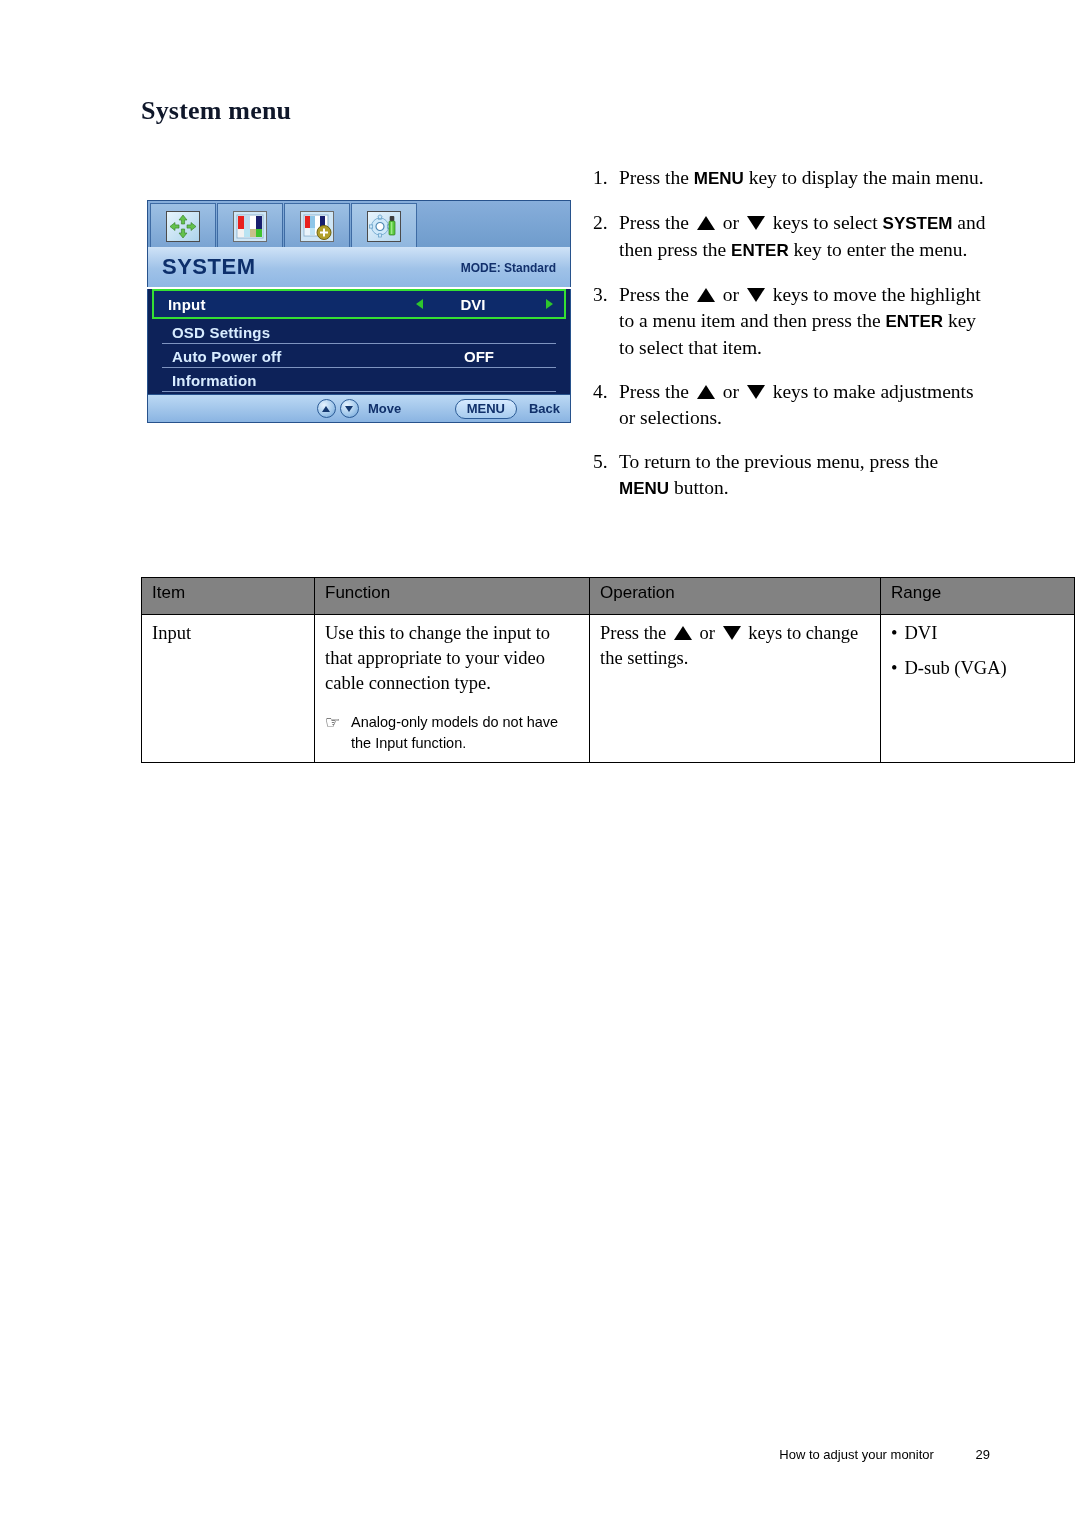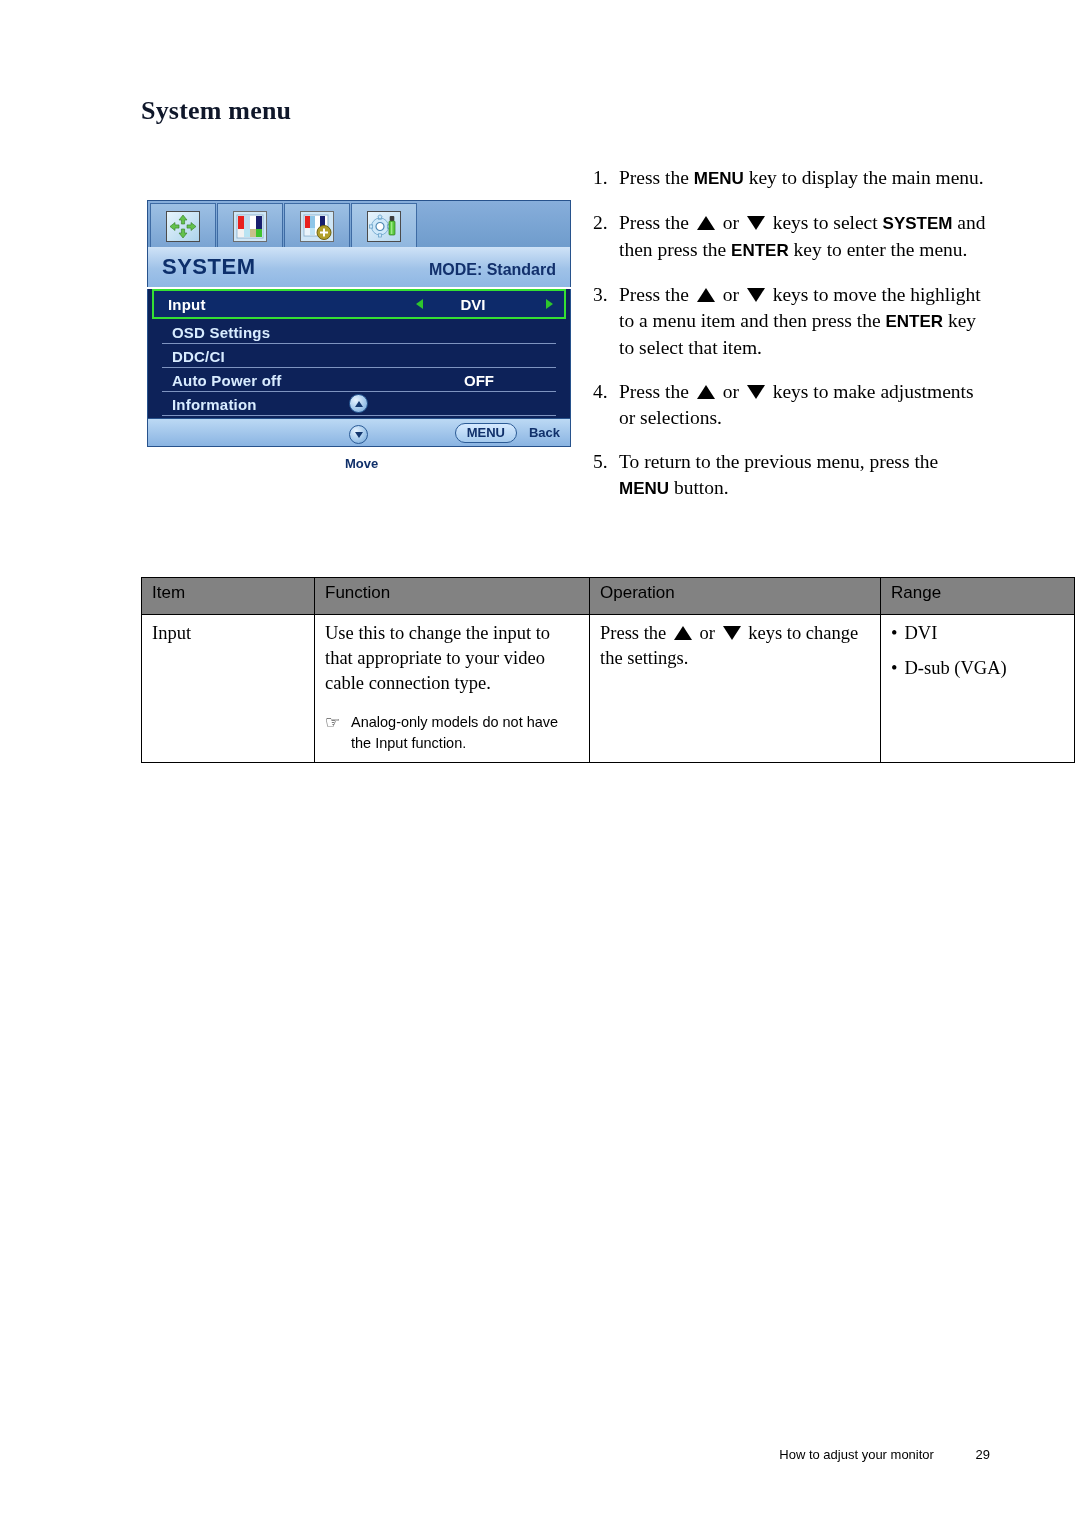--- a/index.html
+++ b/index.html
@@ -87,21 +87,21 @@
     font-family: "Liberation Sans", sans-serif;
     font-weight: bold;
     font-size: 22px;
     color: #0d2f6b;
     margin-left: 14px;
     letter-spacing: 0.5px;
   }
   .osd-mode {
     font-family: "Liberation Sans", sans-serif;
     font-weight: bold;
-    font-size: 16px;
+    font-size: 12px;
     color: #12306c;
     position: absolute;
     right: 14px;
     top: 14px;
   }
 
   
   .osd-body {
     background: #0d2259;
     border-left: 1px solid #27528c;
@@ -173,22 +173,21 @@
     border-top: 1px solid #27528c;
     box-sizing: border-box;
     position: relative;
     display: flex;
     align-items: center;
     justify-content: center;
   }
   .foot-left {
     display: flex;
     align-items: center;
-    gap: 12px;
-    flex-direction: column;
+    gap: 4px;
   }
   .circ-btn {
     width: 17px; height: 17px;
     border-radius: 50%;
     background: radial-gradient(circle at 35% 30%, #e6f3ff 0%, #9fc6ea 60%, #6b9fd4 100%);
     border: 1px solid #2b5b96;
     display: flex;
     align-items: center;
     justify-content: center;
   }
@@ -446,24 +445,20 @@
       <span class="arrow-l"></span>
       <span class="row-value">DVI</span>
       <span class="arrow-r"></span>
     </div>
 
     <div class="osd-row sep">
       <span class="row-label">OSD Settings</span>
       <span class="row-value"></span>
     </div>
 
-    <div class="osd-row sep">
-      <span class="row-label">DDC/CI</span>
-      <span class="row-value"></span>
-    </div>
 
     <div class="osd-row sep">
       <span class="row-label">Auto Power off</span>
       <span class="row-value">OFF</span>
     </div>
 
     <div class="osd-row sep">
       <span class="row-label">Information</span>
       <span class="row-value"></span>
     </div>

